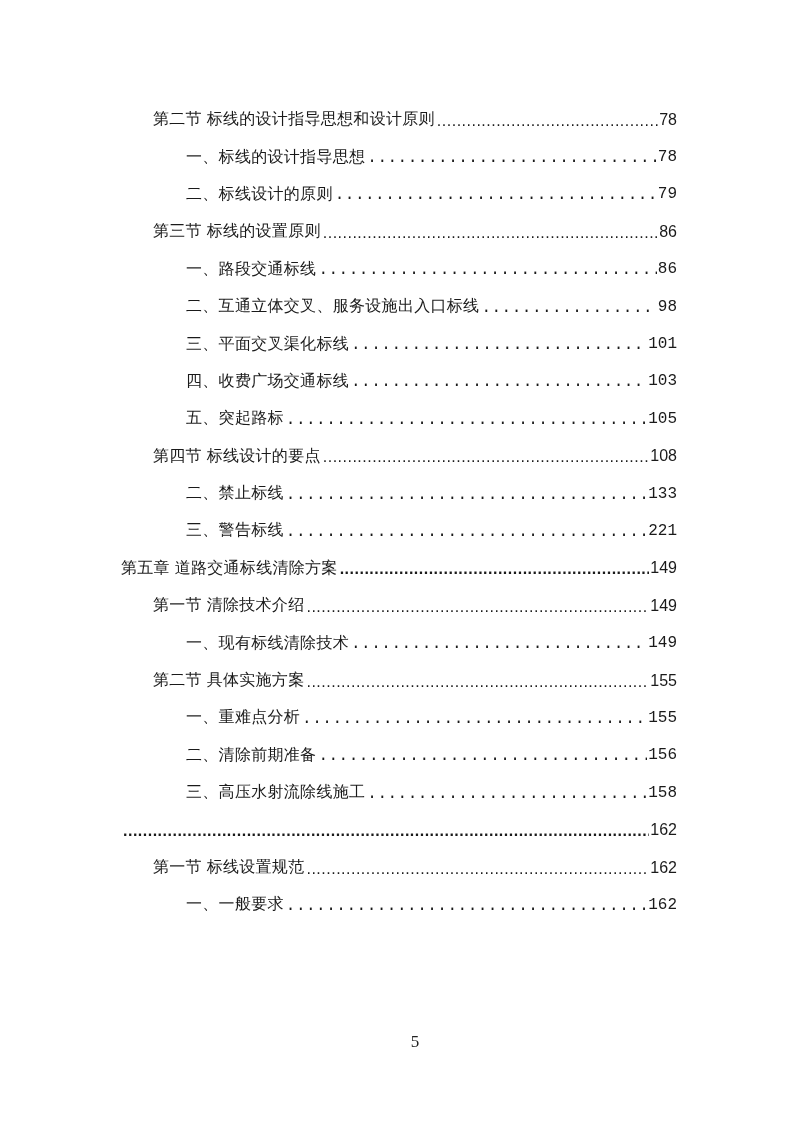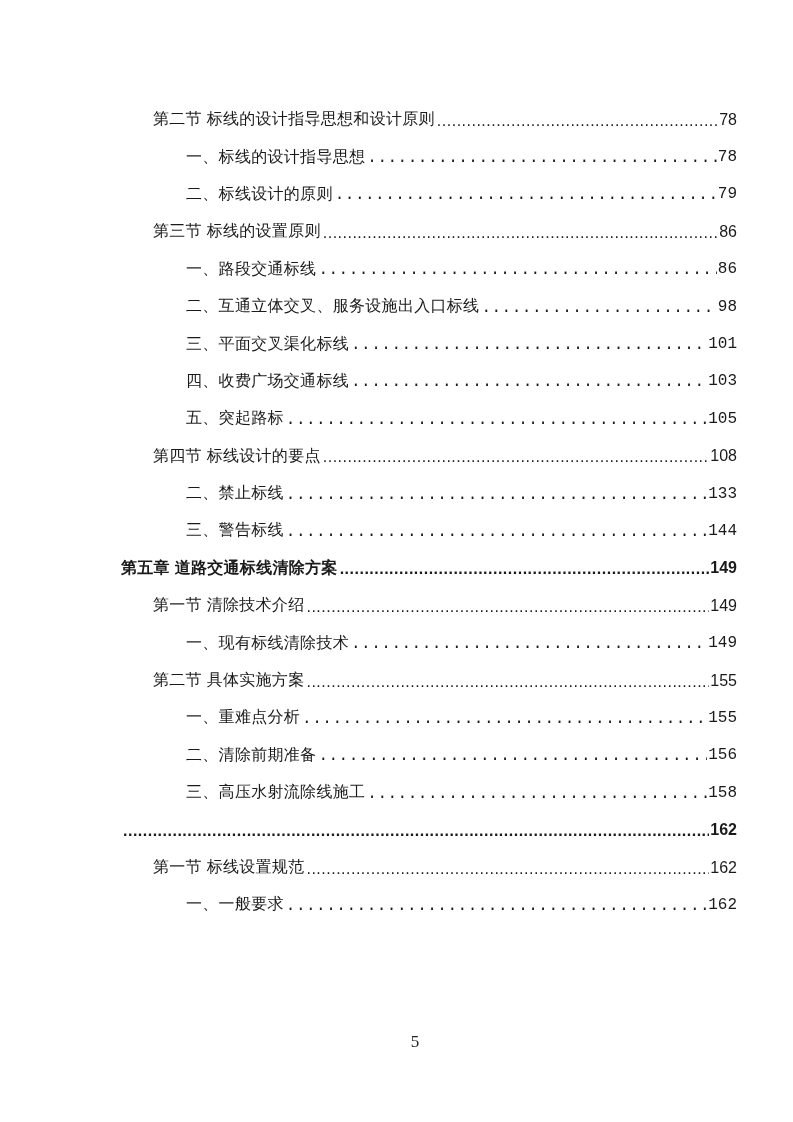--- a/index.html
+++ b/index.html
@@ -21,23 +21,23 @@
       top: 101px;
       width: 793px;
     }
     .toc-row {
       position: relative;
       height: 37.4px;
       display: flex;
       align-items: center;
       font-size: 16px;
       box-sizing: border-box;
-      padding-right: 56px;
+      padding-right: 116px;
     }
-    .toc-row.level-1 { padding-left: 121px; font-weight: bold; }
+    .toc-row.level-1 { padding-left: 121px; font-weight: normal; }
     .toc-row.level-2 { padding-left: 153px; }
     .toc-row.level-3 { padding-left: 186px; font-family: Liberation Mono, monospace; }
     .toc-title {
       white-space: nowrap;
       flex: 0 0 auto;
       letter-spacing: 0.3px;
     }
     .toc-leader {
       flex: 1 1 auto;
       overflow: hidden;
@@ -125,21 +125,21 @@
     <span class="toc-page">108</span>
   </div>
   <div class="toc-row level-3">
     <span class="toc-title">二、禁止标线</span>
     <span class="toc-leader"></span>
     <span class="toc-page">133</span>
   </div>
   <div class="toc-row level-3">
     <span class="toc-title">三、警告标线</span>
     <span class="toc-leader"></span>
-    <span class="toc-page">144</span>
+    <span class="toc-page">221</span>
   </div>
   <div class="toc-row level-1">
     <span class="toc-title">第五章  道路交通标线清除方案</span>
     <span class="toc-leader"></span>
     <span class="toc-page">149</span>
   </div>
   <div class="toc-row level-2">
     <span class="toc-title">第一节  清除技术介绍</span>
     <span class="toc-leader"></span>
     <span class="toc-page">149</span>

